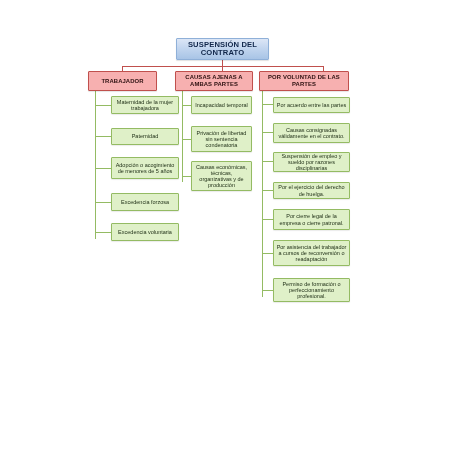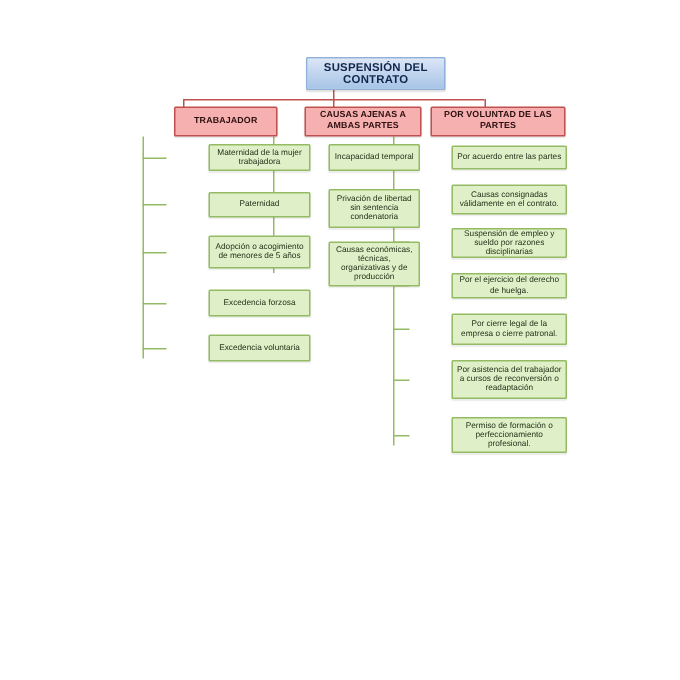--- a/index.html
+++ b/index.html
@@ -30,21 +30,20 @@
     box-sizing: border-box;
     display: flex;
     align-items: center;
     justify-content: center;
     text-align: center;
     line-height: 1.12;
     color: #1a1a1a;
     z-index: 5;
     padding: 1px 2px;
     border-radius: 1px;
-    margin-left: 28px;
   }
 
   
   .node.root {
     background: linear-gradient(180deg, #dce6f6 0%, #c3d6ef 45%, #a8c4e6 100%);
     border: 1px solid #8fb0d8;
     font-weight: bold;
     font-size: 7.6px;
     letter-spacing: .15px;
     color: #10264a;

